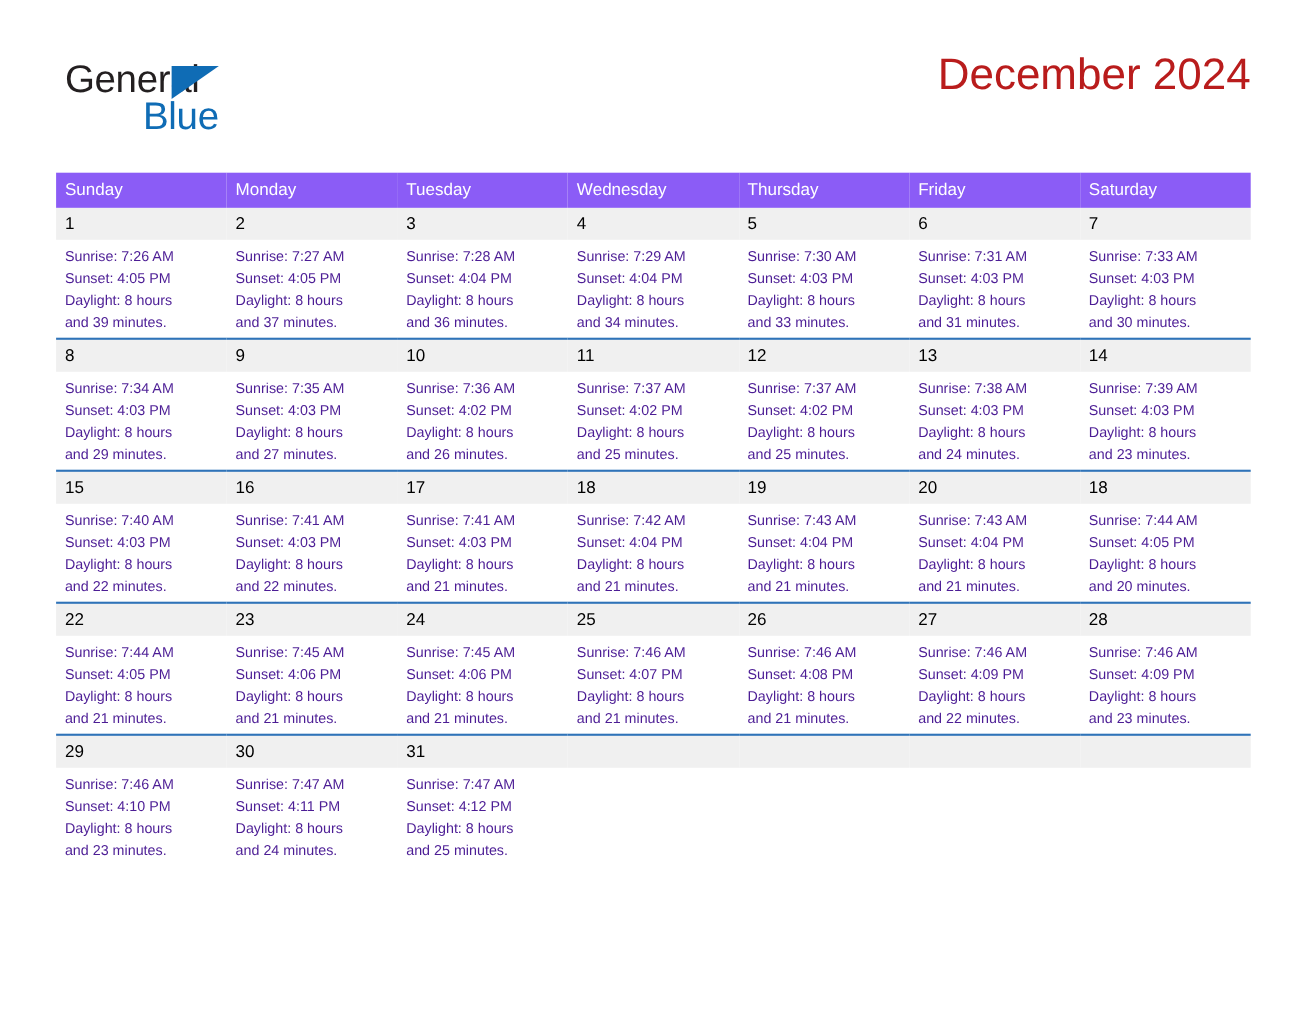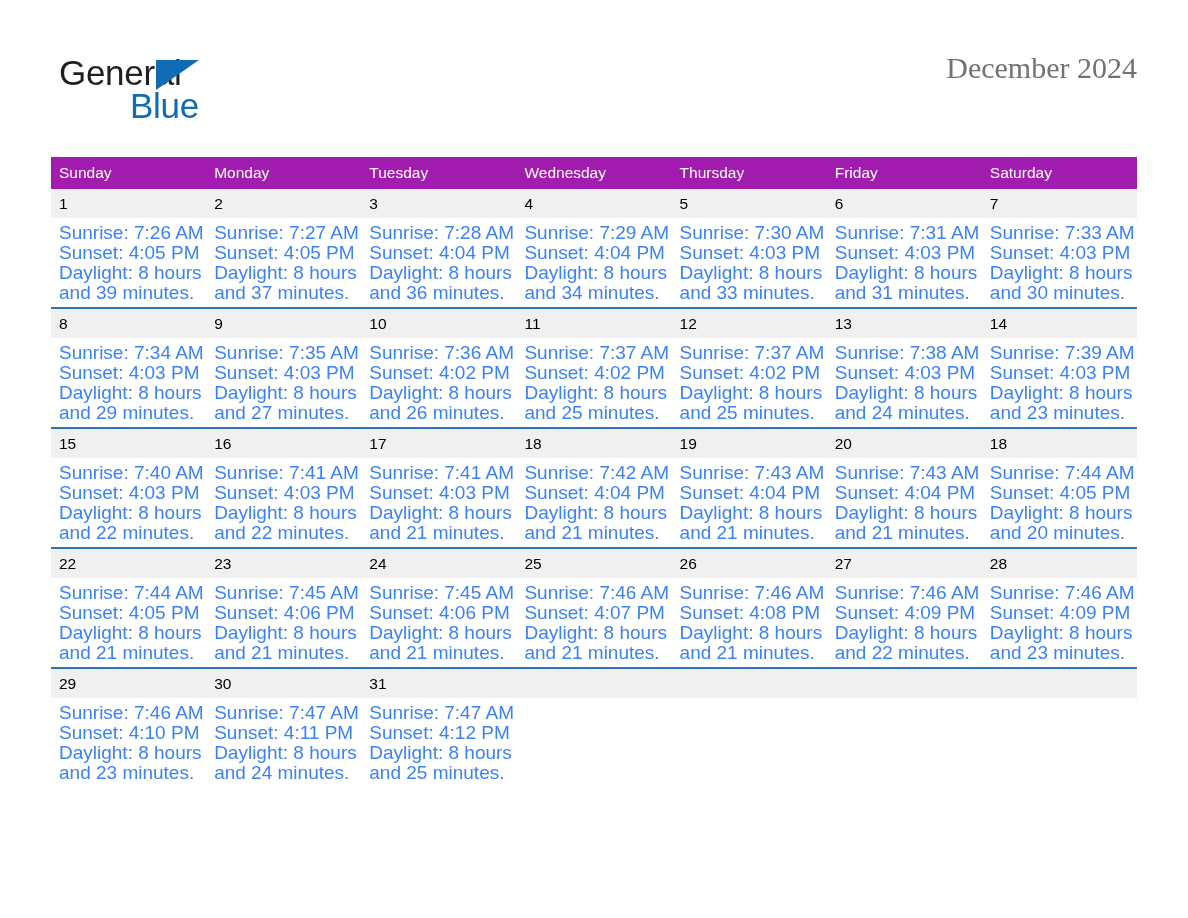--- a/index.html
+++ b/index.html
@@ -64,45 +64,44 @@
     font-family: Liberation Sans, sans-serif;
     line-height: 38px;
   }
   .title-block {
     position: absolute;
     right: 0px;
     top: 0px;
     text-align: right;
   }
   .month-title {
-    font-size: 30px;
+    font-size: 40px;
     line-height: 56px;
-    color: #737373;
+    color: #b91c1c;
     white-space: nowrap;
-    font-family: Liberation Serif, serif;
   }
   .location {
     font-size: 23px;
     line-height: 30px;
     color: #000000;
     white-space: nowrap;
     margin-top: 5px;
   }
 
   
   .calendar {
     position: absolute;
     left: 51px;
     top: 157px;
     width: 1086px;
     border-collapse: collapse;
     table-layout: fixed;
   }
   .calendar th {
-    background: #a21caf;
+    background: #8b5cf6;
     color: #ffffff;
     font-weight: normal;
     font-size: 15.5px;
     text-align: left;
     padding: 6px 0 7px 8px;
     height: 19px;
     border: none;
   }
   .calendar td {
     vertical-align: top;
@@ -127,23 +126,23 @@
     line-height: 21px;
     padding: 4px 0 4px 8px;
     color: #000000;
     height: 21px;
   }
   .daynum.empty {
     color: transparent;
   }
   .info {
     padding: 5px 6px 0 8px;
-    font-size: 19px;
+    font-size: 13px;
     line-height: 20px;
-    color: #3b82f6;
+    color: #4c1d95;
   }
   .info div {
     white-space: nowrap;
   }
   td.blank .daynum {
     background: #f0f0f0;
   }
 </style>
 </head>
 <body>

